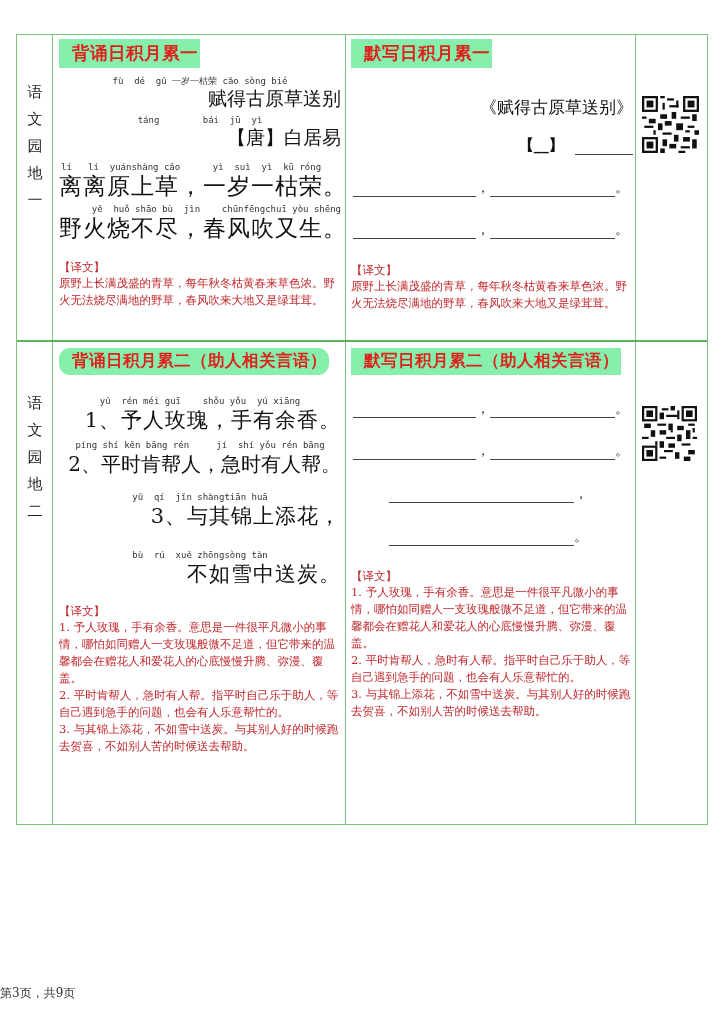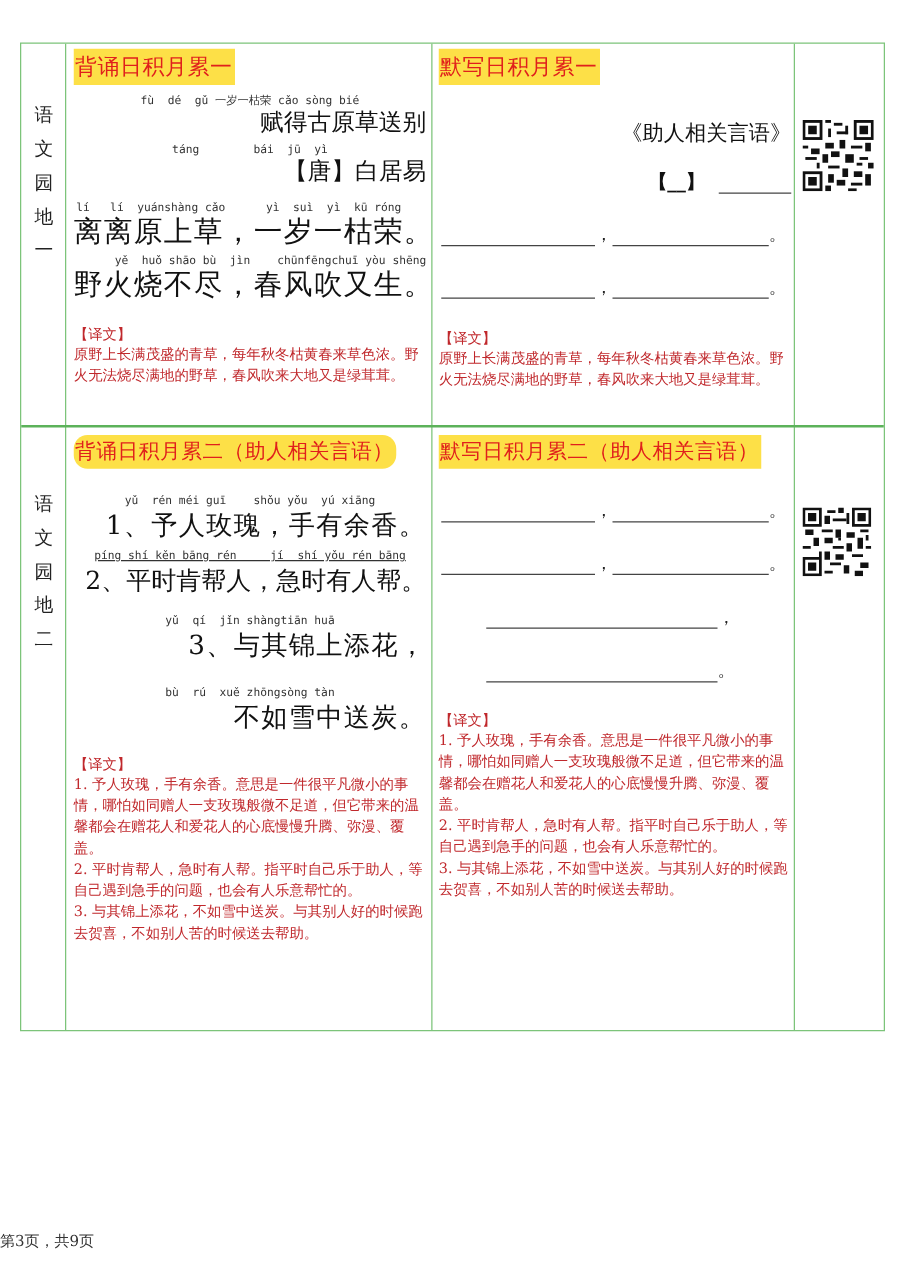--- a/index.html
+++ b/index.html
@@ -6,22 +6,22 @@
   body { width:724px; height:1024px; position:relative; overflow:hidden;
          font-family:"DejaVu Serif", serif; color:#111; }
   .sheet { position:absolute; left:16px; top:34px; width:692px; height:791px;
            border:1.5px solid #7cc47a; box-sizing:border-box; }
   .vline { position:absolute; top:0; bottom:0; width:0; border-left:1.5px solid #7cc47a; }
   .hline { position:absolute; left:0; right:0; height:0; border-top:2px solid #5cb25a; }
   .cell { position:absolute; box-sizing:border-box; }
   .side-label { position:absolute; width:36px; text-align:center; font-size:15px;
                 line-height:27px; color:#222; font-family:"DejaVu Serif", serif; }
   .side-label span { display:block; }
-  .heading { display:inline-block; background:#fde047; color:#e0201c; font-size:17.5px;
-             font-weight:normal; font-family:"DejaVu Sans", sans-serif; padding:2px 2px 3px 1px;
+  .heading { display:inline-block; background:#86efac; color:#e0201c; font-size:17.5px;
+             font-weight:bold; font-family:"DejaVu Sans", sans-serif; padding:2px 2px 3px 13px;
              letter-spacing:0.5px; white-space:nowrap; }
   .center { text-align:right; }
   .pyline { font-family:"DejaVu Sans Mono", monospace; font-size:9px; color:#333; line-height:11px;
             white-space:pre; text-align:center; }
   .title { font-size:19px; font-family:"DejaVu Sans", sans-serif; line-height:22px; color:#111; }
   .poem { font-size:23px; font-family:"DejaVu Serif", serif; line-height:27px; color:#111;
           letter-spacing:1px; white-space:nowrap; }
   .trans-label { color:#c0282c; font-size:11.5px; line-height:15px; }
   .trans { color:#c0282c; font-size:11.5px; line-height:17px; }
   .blank-row { position:absolute; white-space:nowrap; font-size:14px; color:#222; }
@@ -57,21 +57,21 @@
     <div class="pyline" style="margin-top:14px; text-align:left; padding-left:2px;">lí   lí  yuánshàng cǎo      yì  suì  yì  kū róng</div>
     <div class="poem">离离原上草，一岁一枯荣。</div>
     <div class="pyline" style="margin-top:4px; text-align:right; padding-left:2px;">yě  huǒ shāo bù  jìn    chūnfēngchuī yòu shēng</div>
     <div class="poem">野火烧不尽，春风吹又生。</div>
     <div class="trans-label" style="margin-top:18px;">【译文】</div>
     <div class="trans">原野上长满茂盛的青草，每年秋冬枯黄春来草色浓。野火无法烧尽满地的野草，春风吹来大地又是绿茸茸。</div>
   </div>
 
   <div class="cell" style="left:334px; top:4px; width:282px;">
     <div class="heading">默写日积月累一</div>
-    <div class="title center" style="margin-top:28px; font-size:17px;">《助人相关言语》</div>
+    <div class="title center" style="margin-top:28px; font-size:17px;">《赋得古原草送别》</div>
     <div class="center" style="margin-top:18px; font-size:15px; font-weight:bold;">
       <span>【__】</span>
       <span class="blank" style="width:58px; margin-left:6px;"></span>
     </div>
     <div class="blank-row" style="left:2px; top:140px;">
       <span class="blank" style="width:123px"></span><span>，</span><span class="blank" style="width:125px"></span><span>。</span>
     </div>
     <div class="blank-row" style="left:2px; top:182px;">
       <span class="blank" style="width:123px"></span><span>，</span><span class="blank" style="width:125px"></span><span>。</span>
     </div>
@@ -129,21 +129,21 @@
     <span>文</span>
     <span>园</span>
     <span>地</span>
     <span>二</span>
   </div>
 
   <div class="cell" style="left:42px; top:313px; width:282px;">
     <div class="heading" style="font-size:16.5px;border-radius:11px;">背诵日积月累二（助人相关言语）</div>
     <div class="pyline" style="margin-top:21px;">yǔ  rén méi guī    shǒu yǒu  yú xiāng</div>
     <div class="poem center" style="font-size:21px;">1、予人玫瑰，手有余香。</div>
-    <div class="pyline" style="margin-top:6px;text-decoration:underline;">píng shí kěn bāng rén     jí  shí yǒu rén bāng</div>
+    <div class="pyline" style="margin-top:6px;">píng shí kěn bāng rén     jí  shí yǒu rén bāng</div>
     <div class="poem center" style="font-size:20px; letter-spacing:0;">2、平时肯帮人，急时有人帮。</div>
     <div class="pyline" style="margin-top:14px;">yǔ  qí  jǐn shàngtiān huā</div>
     <div class="poem center" style="font-size:21px;">3、与其锦上添花，</div>
     <div class="pyline" style="margin-top:20px;">bù  rú  xuě zhōngsòng tàn</div>
     <div class="poem center" style="font-size:21px;">不如雪中送炭。</div>
     <div class="trans-label" style="margin-top:16px;">【译文】</div>
     <div class="trans">1. 予人玫瑰，手有余香。意思是一件很平凡微小的事情，哪怕如同赠人一支玫瑰般微不足道，但它带来的温馨都会在赠花人和爱花人的心底慢慢升腾、弥漫、覆盖。</div>
     <div class="trans">2. 平时肯帮人，急时有人帮。指平时自己乐于助人，等自己遇到急手的问题，也会有人乐意帮忙的。</div>
     <div class="trans">3. 与其锦上添花，不如雪中送炭。与其别人好的时候跑去贺喜，不如别人苦的时候送去帮助。</div>
   </div>

